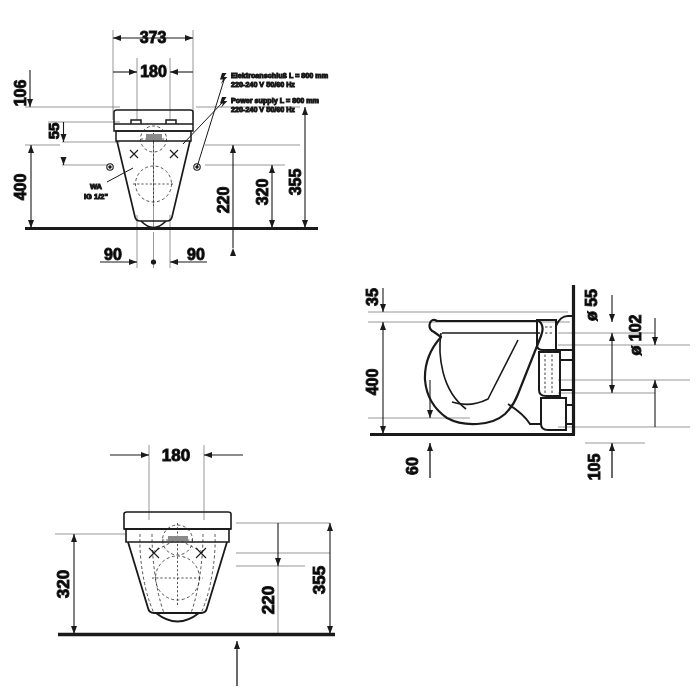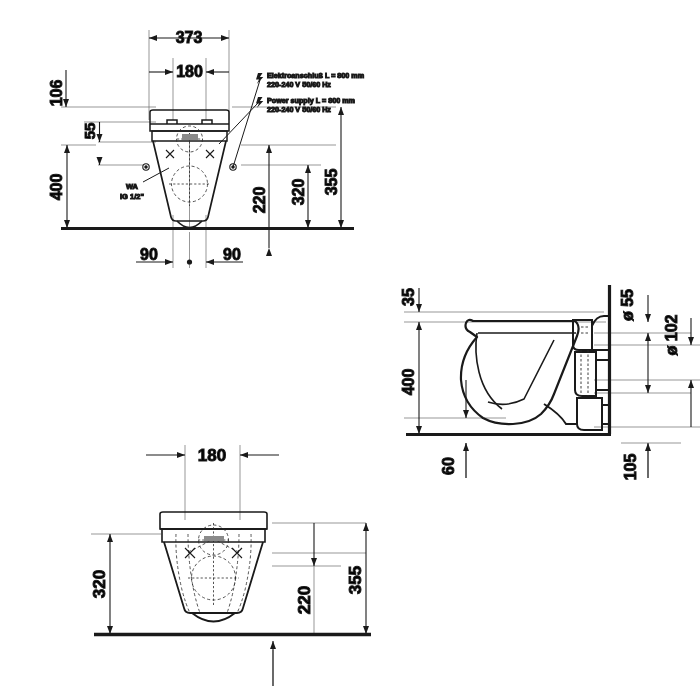--- a/index.html
+++ b/index.html
@@ -1,18 +1,18 @@
 <!DOCTYPE html>
 <html><head>
 <meta charset="utf-8">
 <style>
   html,body{margin:0;padding:0;background:#ffffff;}
   body{width:700px;height:700px;overflow:hidden;
        font-family:"Liberation Sans","DejaVu Sans",sans-serif;}
-  #sheet{position:relative;width:647px;height:700px;background:#fff;margin-left:36px;}
+  #sheet{position:relative;width:647px;height:700px;background:#fff;}
   svg{display:block;}
   .dimtext{font-family:"Liberation Sans","DejaVu Sans",sans-serif;
            font-weight:bold;fill:#000;}
   .note{font-family:"Liberation Sans","DejaVu Sans",sans-serif;
         font-weight:bold;fill:#000;font-size:7.2px;}
   .smalllbl{font-family:"Liberation Sans","DejaVu Sans",sans-serif;
         font-weight:bold;fill:#000;font-size:7.5px;}
 </style>
 </head>
 <body>

